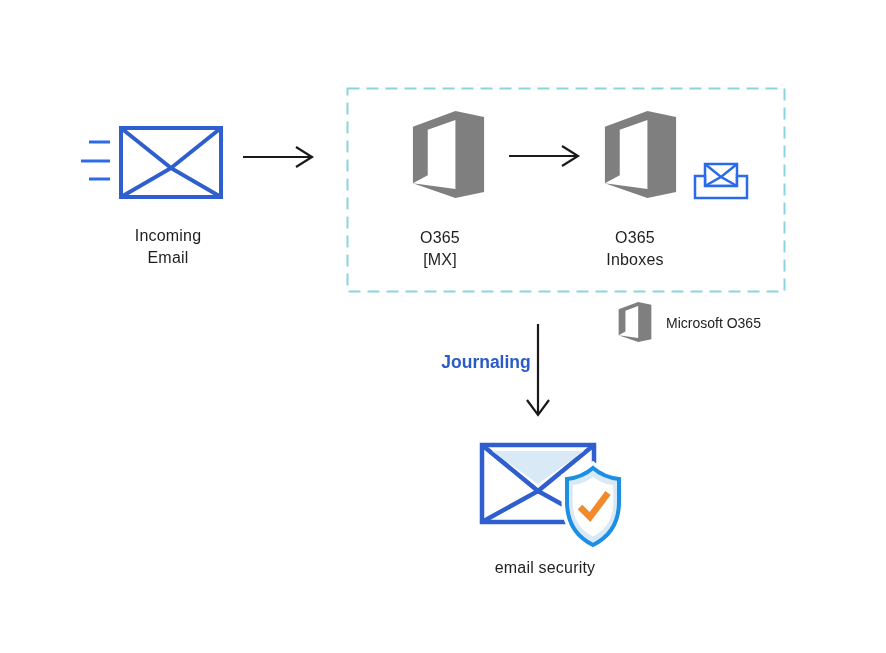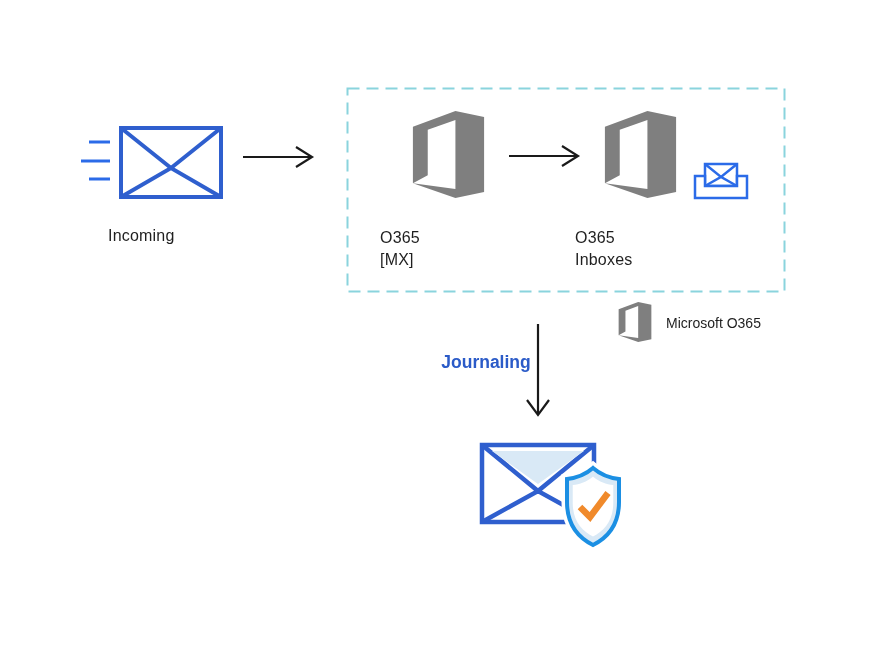--- a/index.html
+++ b/index.html
@@ -13,21 +13,21 @@
     width: 886px;
     height: 653px;
     background: var(--bg, #fff);
     overflow: hidden;
   }
   .abs { position: absolute; }
   .label {
     color: var(--text, #1f1f1f);
     font-size: 16px;
     line-height: 22px;
-    text-align: left;
+    text-align: center;
     letter-spacing: 0.2px;
   }
   .legend-label {
     color: var(--text, #1f1f1f);
     font-size: 14px;
     line-height: 18px;
     white-space: nowrap;
   }
   .journal-label {
     color: var(--journal-blue, #2b5bc8);
@@ -115,28 +115,30 @@
       <path class="fill-light stroke-azure" stroke-width="4" d="M30,2 C38,9 47,12 56,13 L56,36 C56,59 44,72 30,79 C16,72 4,59 4,36 L4,13 C13,12 22,9 30,2 Z"></path>
       <g transform="translate(6.6,8.9) scale(0.78)">
         <path class="fill-white" d="M30,2 C38,9 47,12 56,13 L56,36 C56,59 44,72 30,79 C16,72 4,59 4,36 L4,13 C13,12 22,9 30,2 Z"></path>
       </g>
       <path class="stroke-orange" stroke-width="6.5" stroke-linecap="butt" stroke-linejoin="miter" d="M17,41 L27,51 L45,27"></path>
     </g>
   </svg>
 
   <div class="abs label" style="left:108px; top:225px; width:120px;">
     <div>Incoming</div>
+    <div>Email</div>
   </div>
 
   <div class="abs label" style="left:380px; top:227px; width:120px;">
     <div>O365</div>
     <div>[MX]</div>
   </div>
 
   <div class="abs label" style="left:575px; top:227px; width:120px;">
     <div>O365</div>
     <div>Inboxes</div>
   </div>
 
   <div class="abs label" style="left:465px; top:557px; width:160px;">
+    <div>email security</div>
   </div>
 
 </div>
 
 </body></html>

